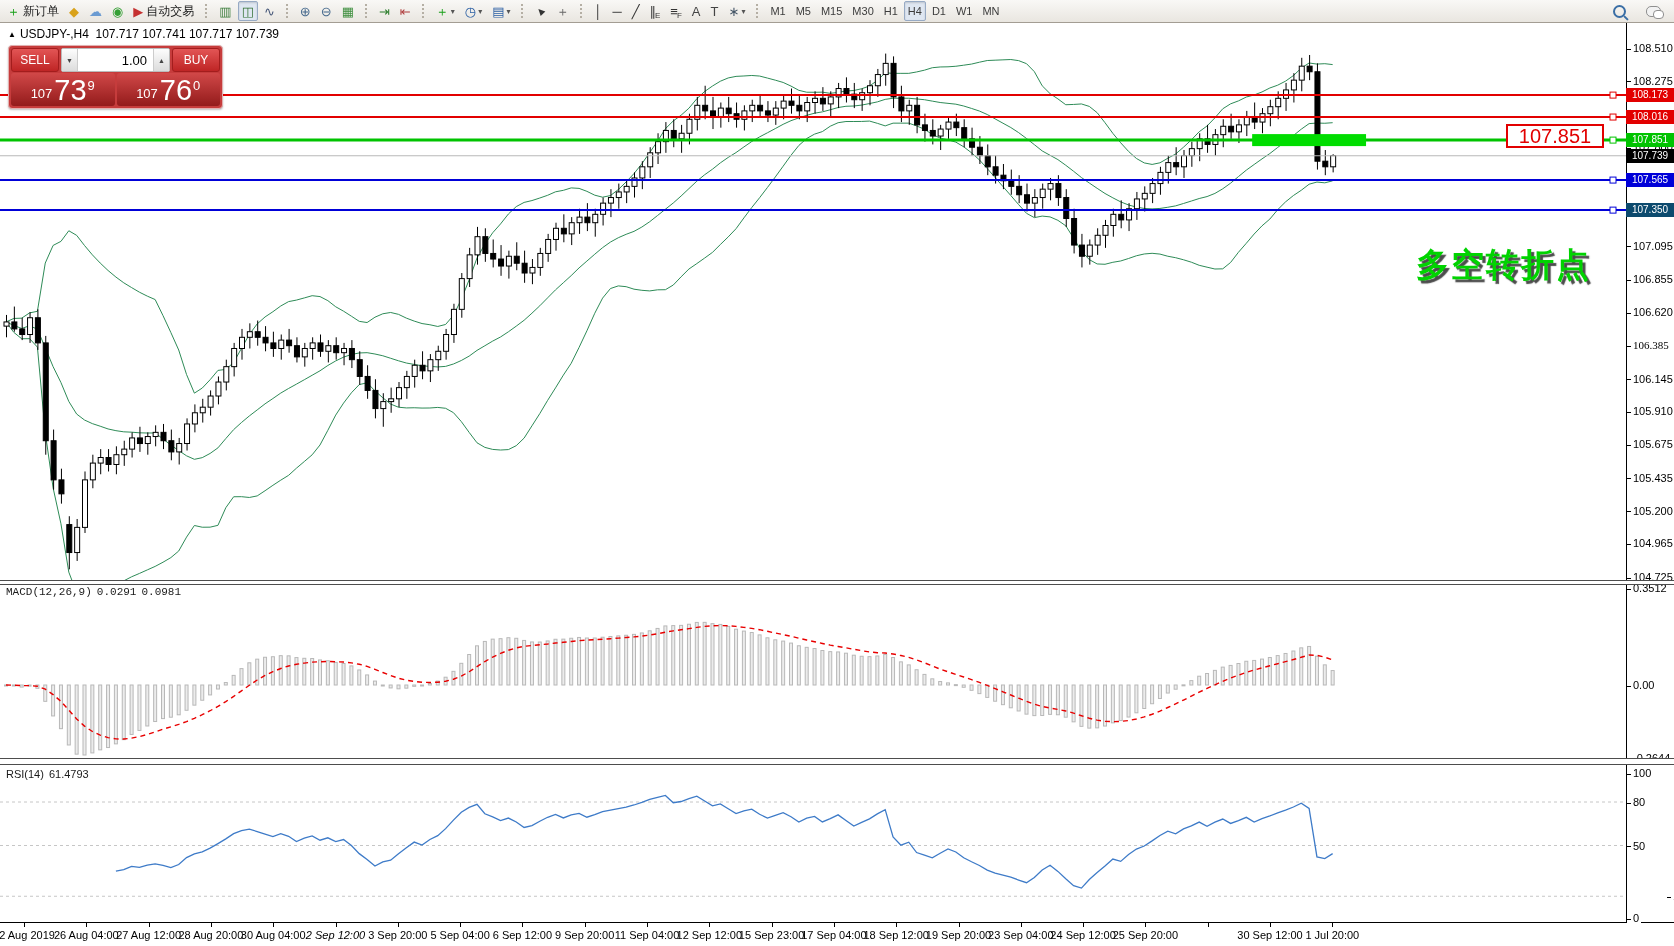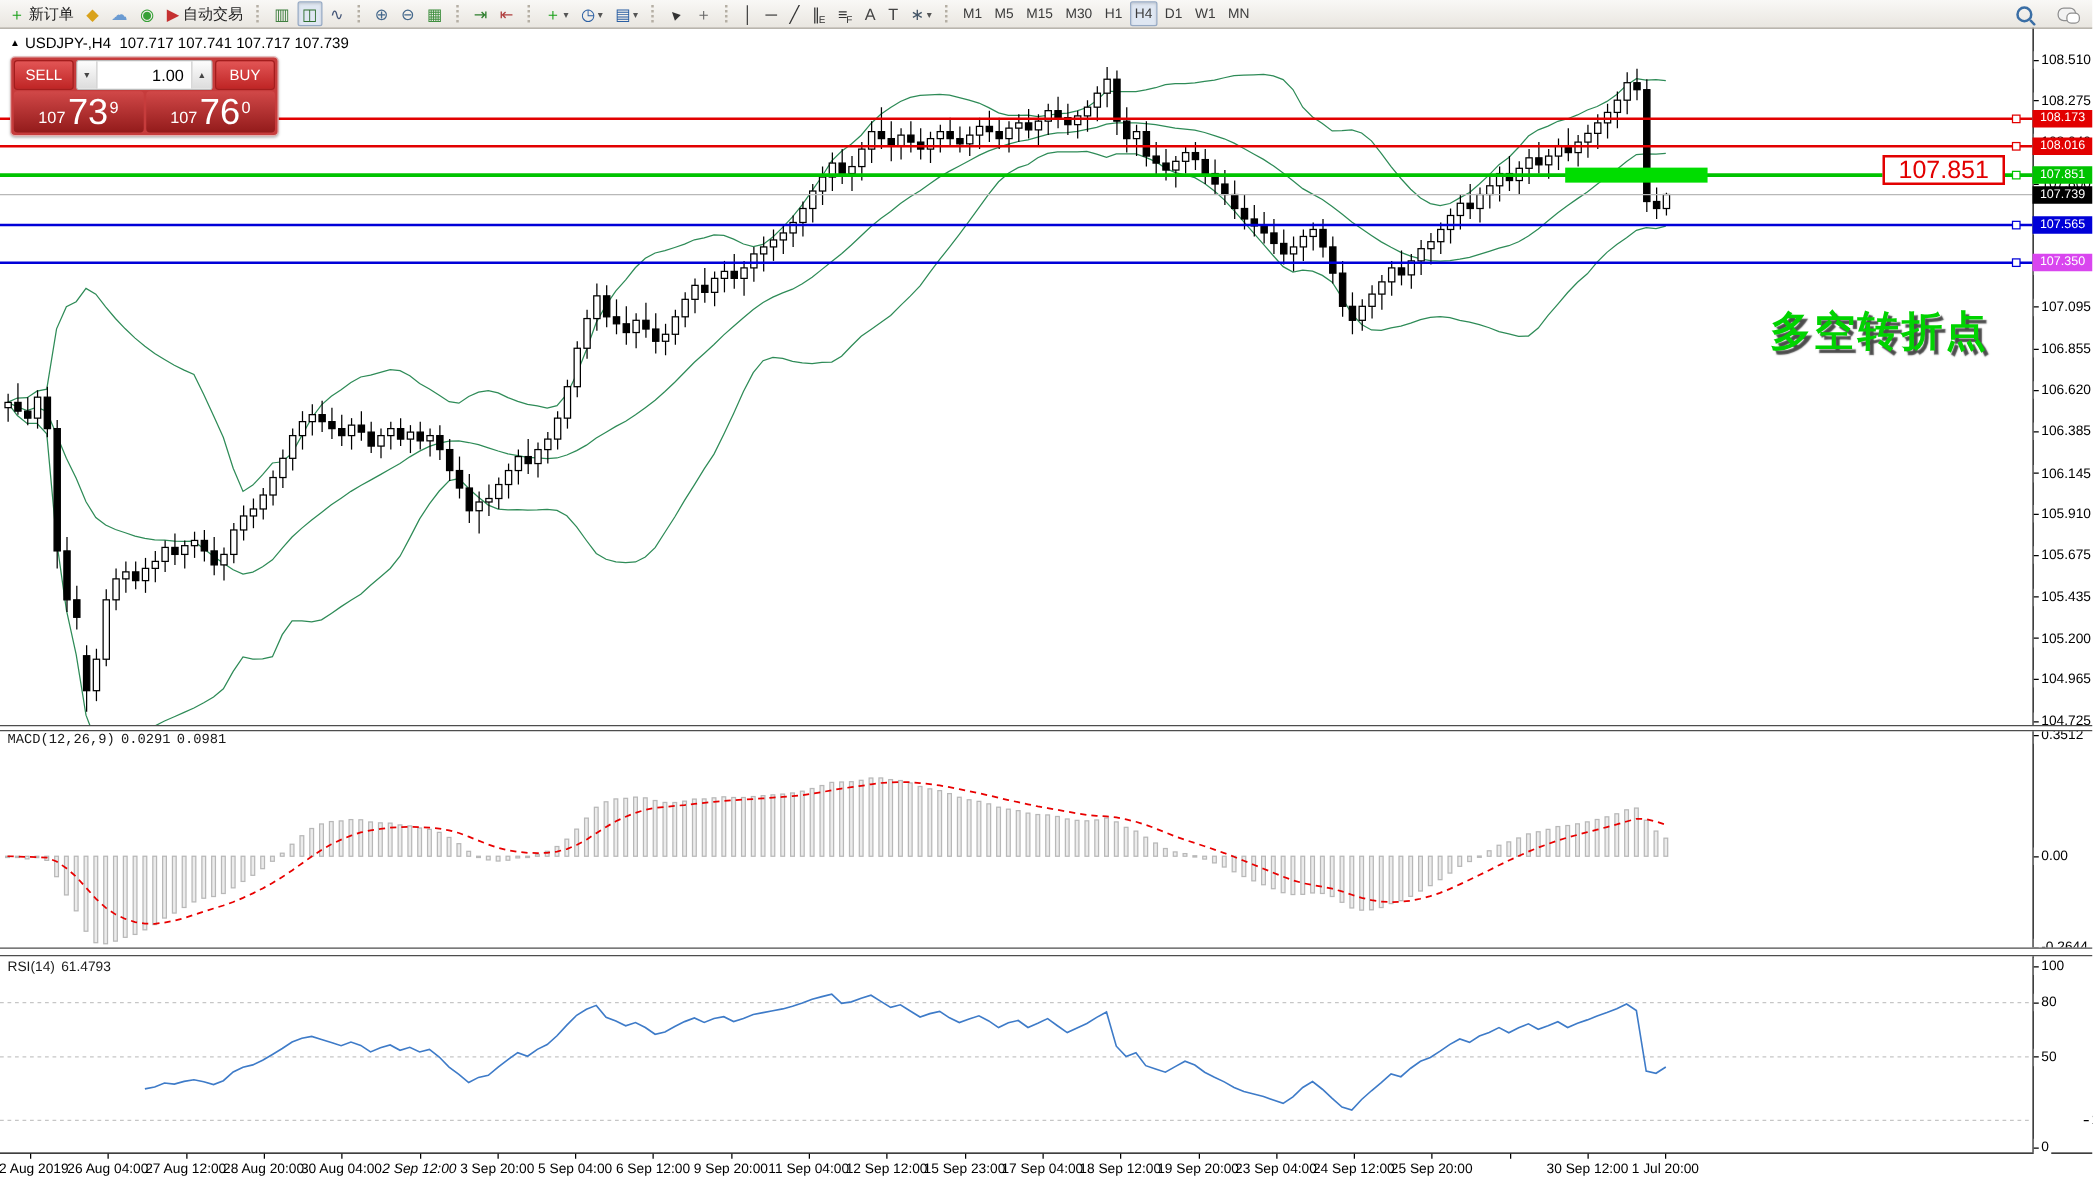--- a/index.html
+++ b/index.html
@@ -769,41 +769,41 @@
   <div id="price-axis">
       <div class="axtick" style="top: 41px;"><span class="mark"></span>108.510</div>
       <div class="axtick" style="top: 73.8442px;"><span class="mark"></span>108.275</div>
       <div class="axtick" style="top: 106.688px;"><span class="mark"></span>108.040</div>
       <div class="axtick" style="top: 140.231px;"><span class="mark"></span>107.800</div>
       <div class="axtick" style="top: 173.774px;"><span class="mark"></span>107.560</div>
       <div class="axtick" style="top: 205.92px;"><span class="mark"></span>107.330</div>
       <div class="axtick" style="top: 238.764px;"><span class="mark"></span>107.095</div>
       <div class="axtick" style="top: 272.307px;"><span class="mark"></span>106.855</div>
       <div class="axtick" style="top: 305.151px;"><span class="mark"></span>106.620</div>
-      <div class="axtick" style="top: 337.995px;"><span class="mark"></span>106.385</div>
+      <div class="axtick" style="top: 337.995px; font-family: Liberation Serif, serif;"><span class="mark"></span>106.385</div>
       <div class="axtick" style="top: 371.538px;"><span class="mark"></span>106.145</div>
       <div class="axtick" style="top: 404.382px;"><span class="mark"></span>105.910</div>
       <div class="axtick" style="top: 437.226px;"><span class="mark"></span>105.675</div>
       <div class="axtick" style="top: 470.769px;"><span class="mark"></span>105.435</div>
       <div class="axtick" style="top: 503.614px;"><span class="mark"></span>105.200</div>
       <div class="axtick" style="top: 536.458px;"><span class="mark"></span>104.965</div>
       <div class="axtick" style="top: 570.001px;"><span class="mark"></span>104.725</div>
       <div class="axtick" style="top: 581.069px;"><span class="mark"></span>0.3512</div>
       <div class="axtick" style="top: 678px;"><span class="mark"></span>0.00</div>
       <div class="axtick" style="top: 750.974px;"><span class="mark"></span>-0.2644</div>
       <div class="axtick" style="top: 766px;"><span class="mark"></span>100</div>
       <div class="axtick" style="top: 795px;"><span class="mark"></span>80</div>
       <div class="axtick" style="top: 838.5px;"><span class="mark"></span>50</div>
       <div class="axtick" style="top: 889.25px; margin-left: 40px;"><span class="mark"></span>15</div>
       <div class="axtick" style="top: 911px;"><span class="mark"></span>0</div>
       <div class="badge" style="top: 88.0999px; background: rgb(226, 0, 0);">108.173</div>
       <div class="badge" style="top: 110.043px; background: rgb(226, 0, 0);">108.016</div>
       <div class="badge" style="top: 133.103px; background: rgb(0, 195, 0);">107.851</div>
       <div class="badge" style="top: 173.075px; background: rgb(0, 0, 216);">107.565</div>
-      <div class="badge" style="top: 203.124px; background: #d946ef;">107.350</div>
+      <div class="badge" style="top: 203.124px; background: #0c4a6e;">107.350</div>
       <div class="badge" style="top: 148.757px; background: rgb(0, 0, 0);">107.739</div>
     </div>
   <div id="time-axis">
       <div class="ttick" style="left: 24px;"></div>
       <div class="tlab" style="left: 24px;">22 Aug 2019</div>
       <div class="ttick" style="left: 86.3px;"></div>
       <div class="tlab" style="left: 86.3px;">26 Aug 04:00</div>
       <div class="ttick" style="left: 148.6px;"></div>
       <div class="tlab" style="left: 148.6px;">27 Aug 12:00</div>
       <div class="ttick" style="left: 210.9px;"></div>

